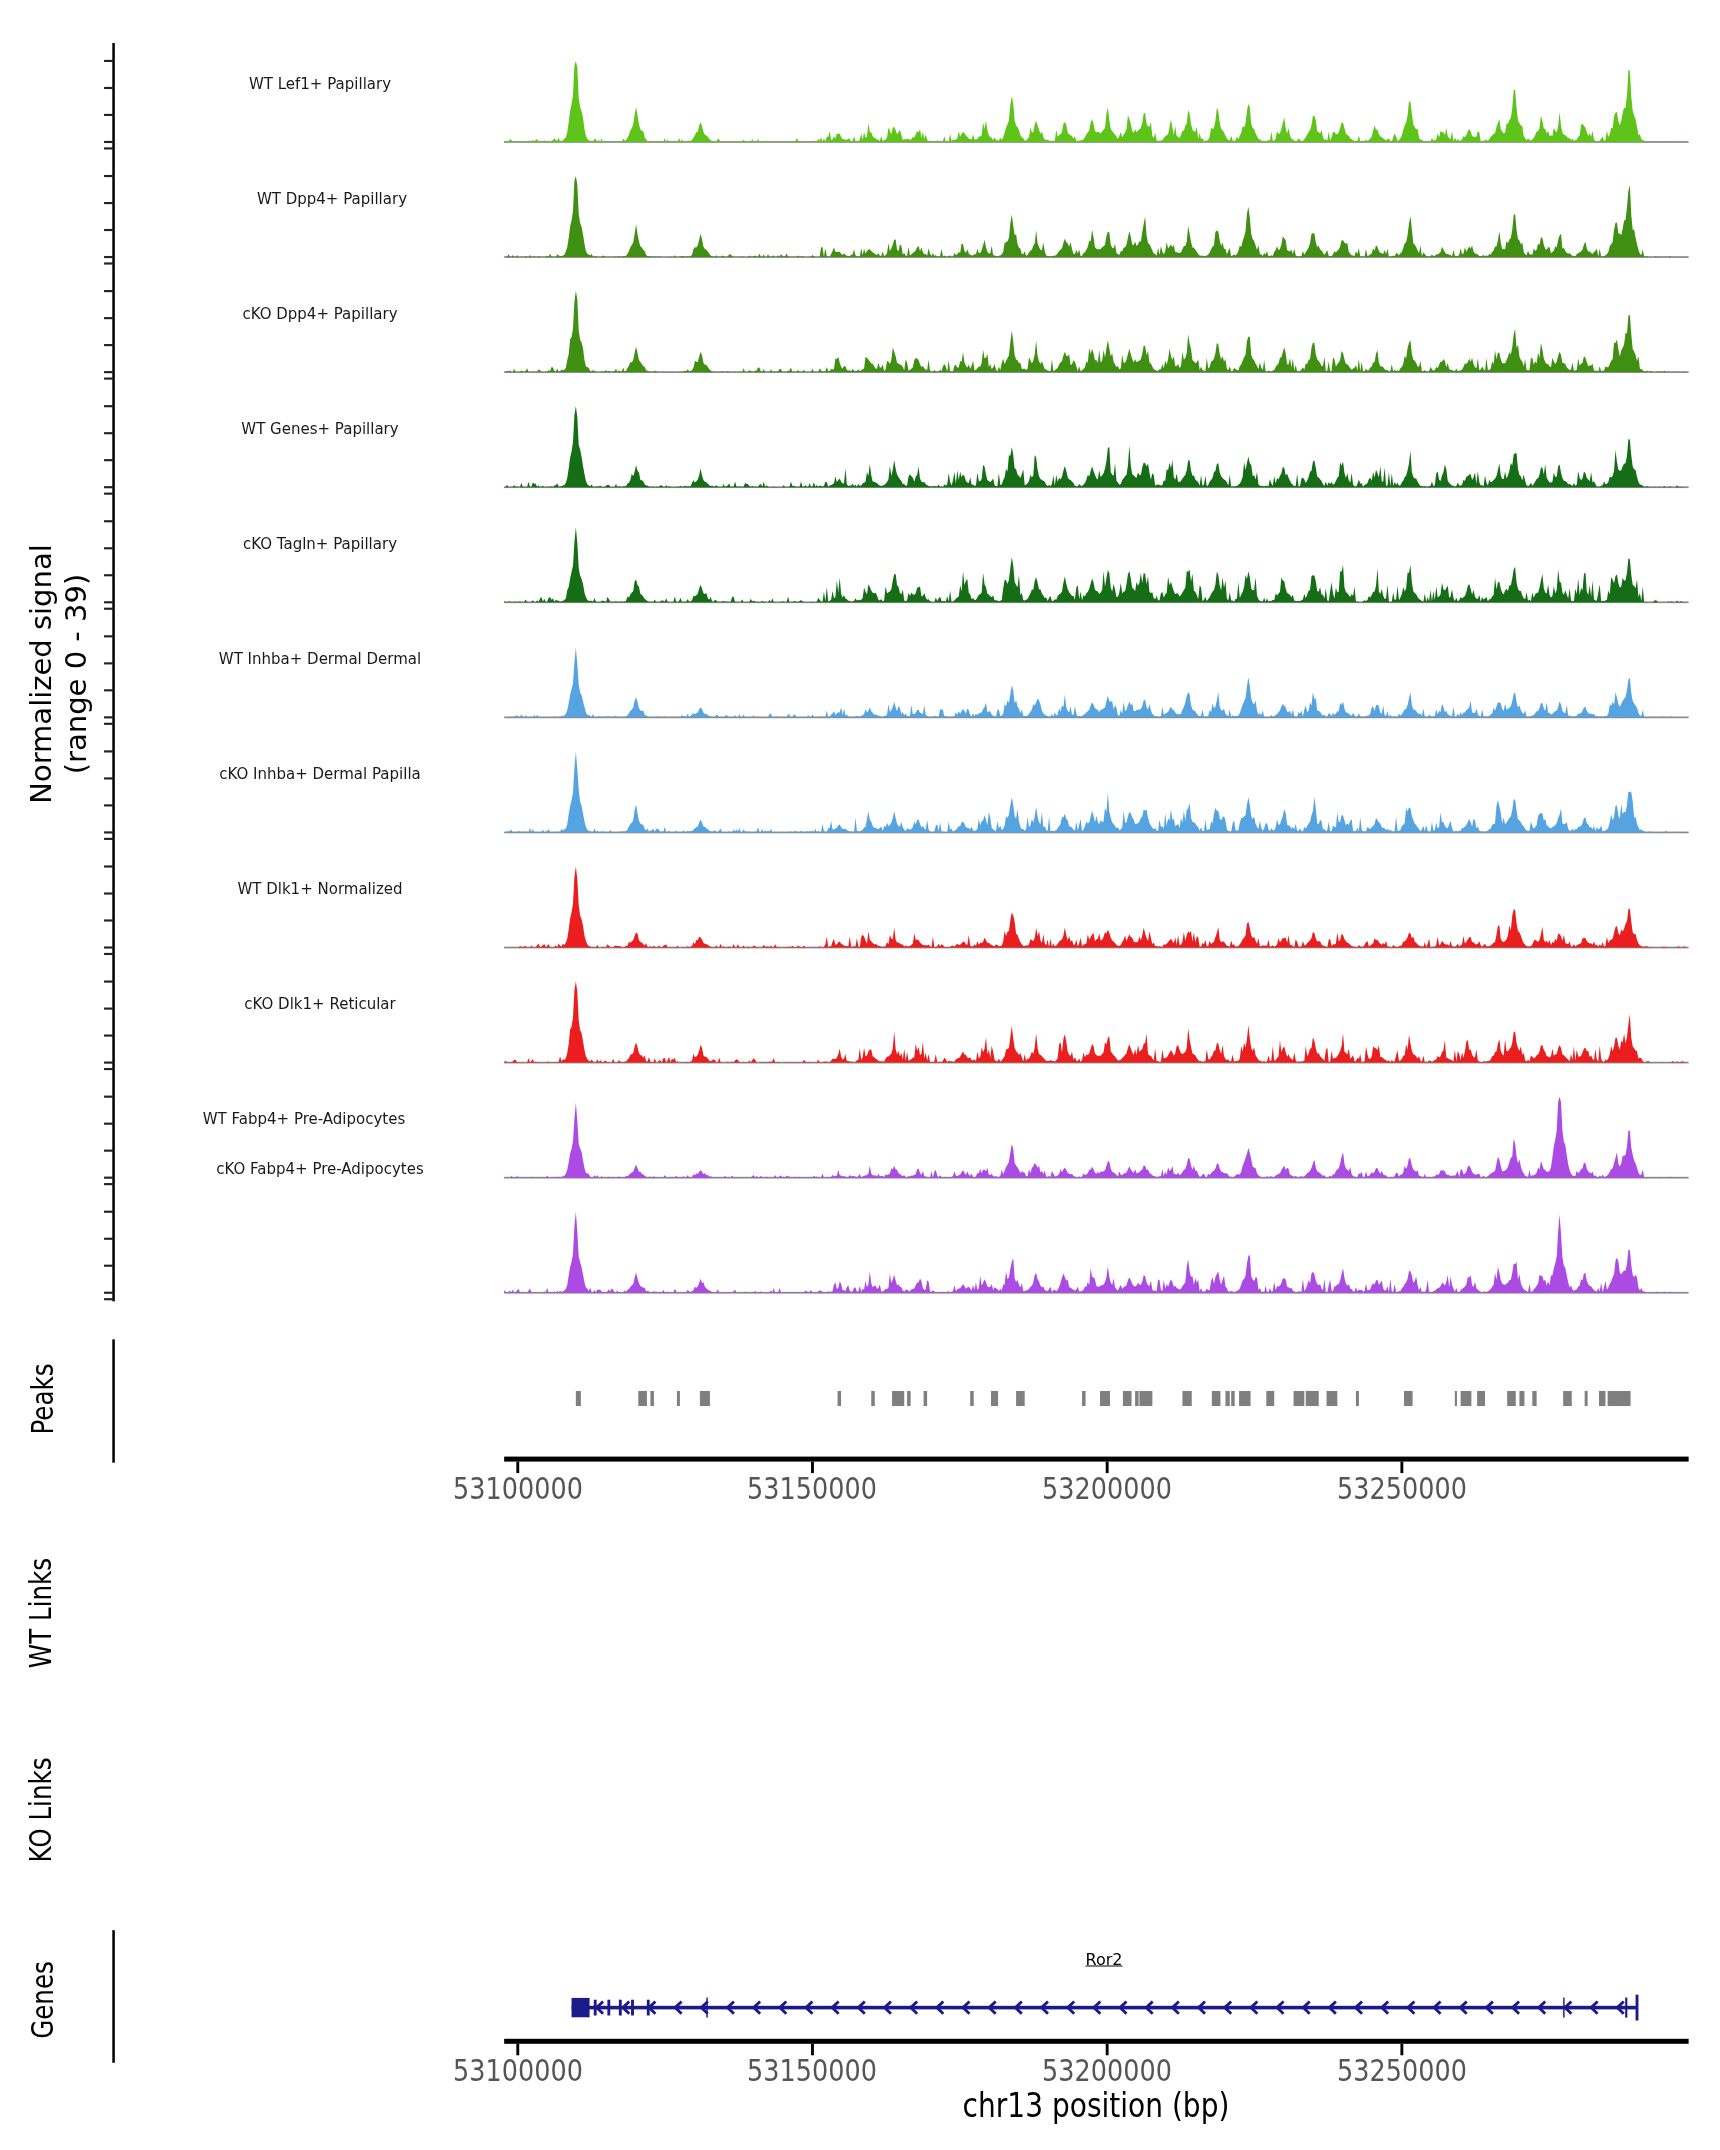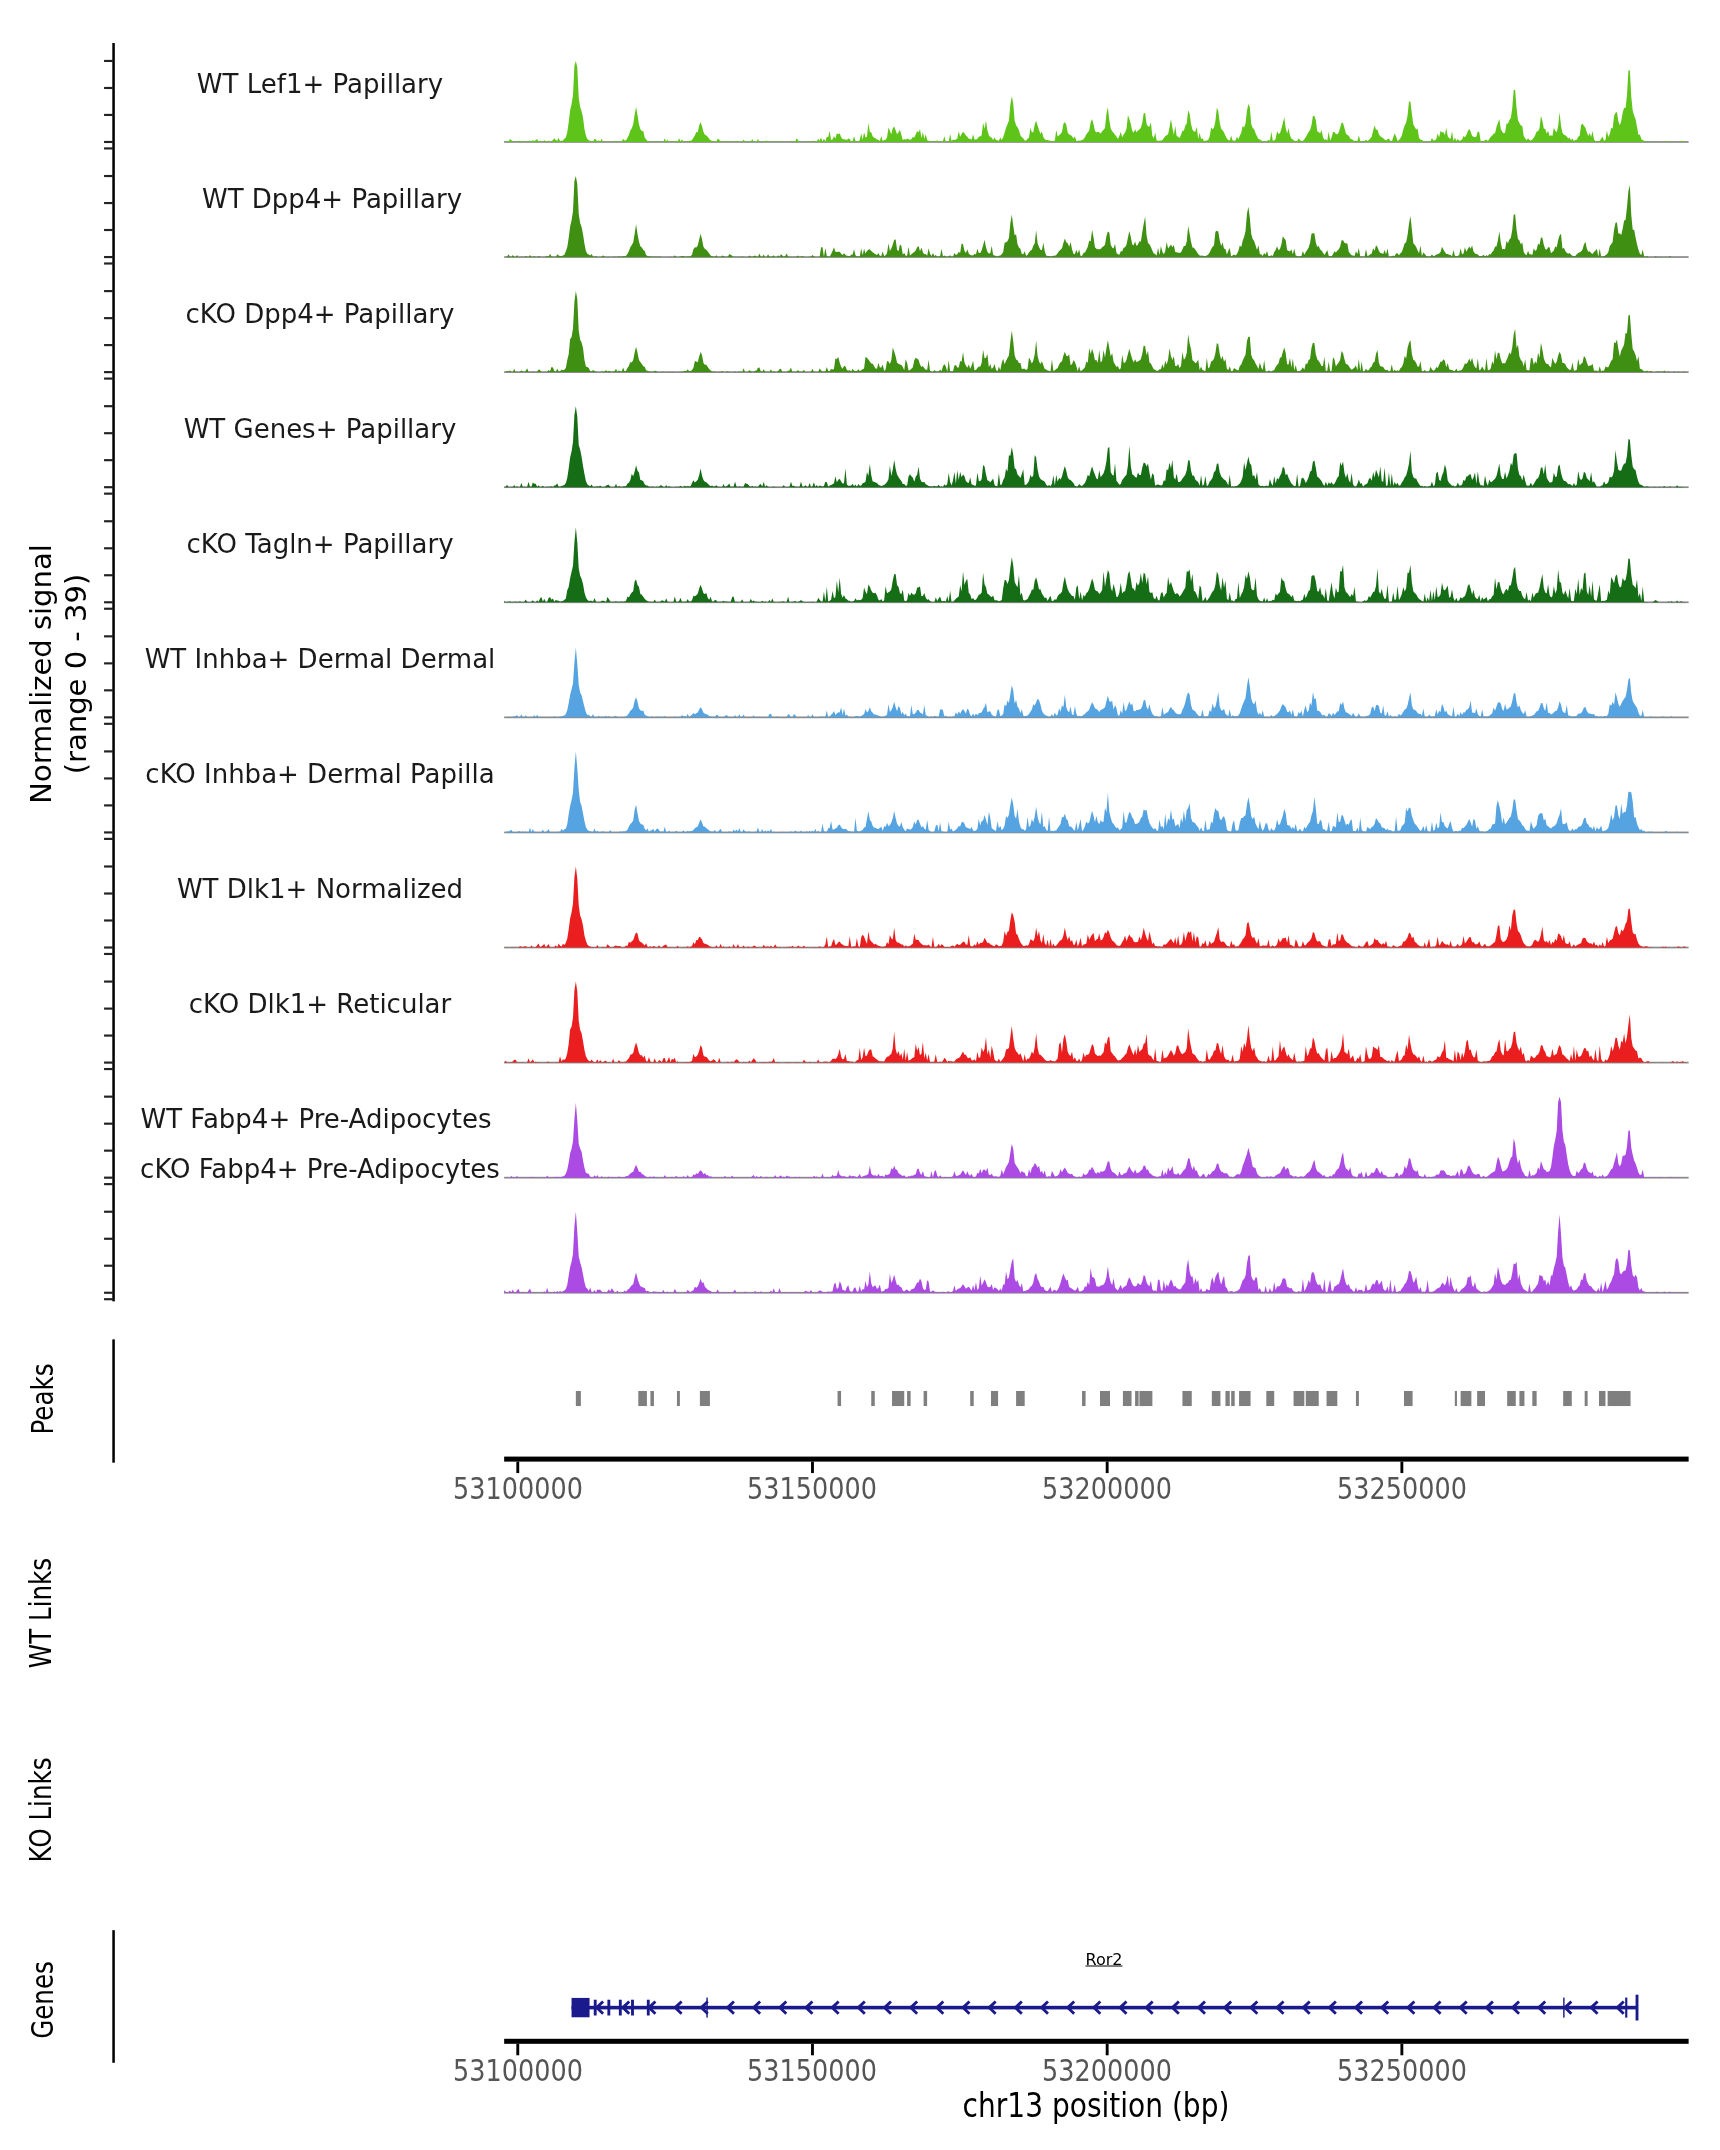--- a/index.html
+++ b/index.html
@@ -1,20 +1,20 @@
 <!DOCTYPE html>
 <html style="font-size:11.5px"><head>
 <meta charset="utf-8">
 <style>
   html,body{margin:0;padding:0;background:#ffffff;}
   .canvas{position:relative;width:1721px;height:2151px;background:#ffffff;
           font-family:"DejaVu Sans",sans-serif;overflow:hidden;}
   #gfx{position:absolute;left:0;top:0;}
   .abslabel{position:absolute;white-space:nowrap;color:#1a1a1a;}
-  .track-label{font-size:26px;transform:translate(-50%,-50%);}
+  .track-label{font-size:15px;transform:translate(-50%,-50%);}
   .rot{position:absolute;white-space:nowrap;color:#000;}
   .rot-normal{font-size:29px;text-align:center;line-height:1.22;
               transform:translate(-50%,-50%) rotate(-90deg);}
   .rot-cond{font-size:30px;transform:translate(-50%,-50%) rotate(-90deg) scaleX(0.82);}
   .num{position:absolute;font-size:30px;color:#555555;
        transform:translate(-50%,-50%) scaleX(0.85);white-space:nowrap;}
   .xlabel{position:absolute;font-size:33px;color:#000;
           transform:translate(-50%,-50%) scaleX(0.85);white-space:nowrap;}
   .gene-name{position:absolute;font-size:16px;color:#000;transform:translate(-50%,-50%);text-decoration:underline;}
 </style>
@@ -224,21 +224,21 @@
   <div id="labels">
       <div class="abslabel track-label" style="left: 320px; top: 84px;">WT Lef1+ Papillary</div>
       <div class="abslabel track-label" style="left: 320px; top: 199px; margin-left: 12px;">WT Dpp4+ Papillary</div>
       <div class="abslabel track-label" style="left: 320px; top: 314px; text-align: center;">cKO Dpp4+ Papillary</div>
       <div class="abslabel track-label" style="left: 320px; top: 429px;">WT Genes+ Papillary</div>
       <div class="abslabel track-label" style="left: 320px; top: 544px;">cKO Tagln+ Papillary</div>
       <div class="abslabel track-label" style="left: 320px; top: 659px;">WT Inhba+ Dermal Dermal</div>
       <div class="abslabel track-label" style="left: 320px; top: 774px;">cKO Inhba+ Dermal Papilla</div>
       <div class="abslabel track-label" style="left: 320px; top: 889px;">WT Dlk1+ Normalized</div>
       <div class="abslabel track-label" style="left: 320px; top: 1004px;">cKO Dlk1+ Reticular</div>
-      <div class="abslabel track-label" style="left: 316px; top: 1119px;">WT Fabp4+ Pre-Adipocytes</div>
+      <div class="abslabel track-label" style="left: 304px; top: 1119px;">WT Fabp4+ Pre-Adipocytes</div>
       <div class="abslabel track-label" style="left: 320px; top: 1169px;">cKO Fabp4+ Pre-Adipocytes</div>
       <div class="num" style="left: 518px; top: 1488px;">53100000</div>
       <div class="num" style="left: 812px; top: 1488px;">53150000</div>
       <div class="num" style="left: 1107px; top: 1488px;">53200000</div>
       <div class="num" style="left: 1402px; top: 1488px;">53250000</div>
       <div class="num" style="left: 518px; top: 2070px;">53100000</div>
       <div class="num" style="left: 812px; top: 2070px;">53150000</div>
       <div class="num" style="left: 1107px; top: 2070px;">53200000</div>
       <div class="num" style="left: 1402px; top: 2070px;">53250000</div>
     </div>

